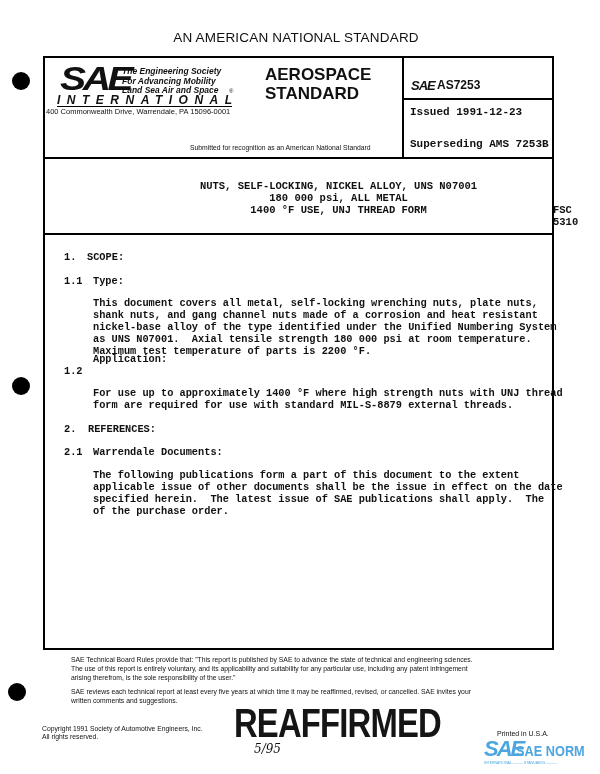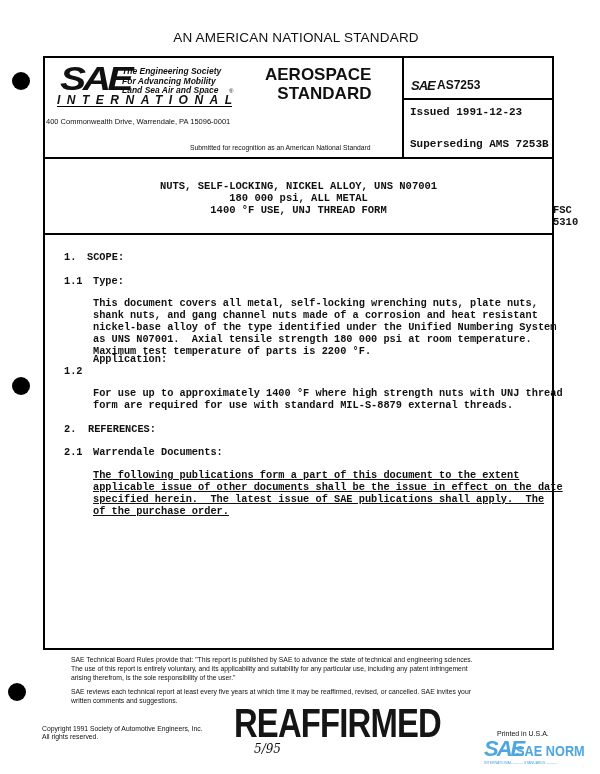--- a/index.html
+++ b/index.html
@@ -8,29 +8,29 @@
   .hole { position:absolute; width:18px; height:18px; border-radius:50%; background:#000; }
   .top-title { left:0; width:592px; top:30px; text-align:center; font-size:13.5px; letter-spacing:0.2px; }
   .frame { left:43px; top:56px; width:511px; height:594px; border:2px solid #000; box-sizing:border-box; }
   .hline { position:absolute; height:2px; background:#000; }
   .vline { position:absolute; width:2px; background:#000; }
   .logo-sae { left:60px; top:62px; font-family:"Liberation Sans", sans-serif; font-weight:bold; font-style:italic; font-size:34px; letter-spacing:-3px; line-height:32px; transform:scaleX(1.15); transform-origin:left; }
   .logo-tag { left:122px; top:67px; font-size:8.5px; line-height:9.5px; font-style:italic; font-weight:bold; }
   .logo-intl { left:57px; top:93px; font-size:12px; font-style:italic; letter-spacing:6.5px; font-weight:bold; }
   .logo-underline { left:57px; top:106px; width:175px; height:1px; background:#000; }
   .tm { left:229px; top:88px; font-size:6px; }
-  .address { left:46px; top:107px; font-size:7.5px;margin-top:10px; }
-  .aero { left:265px; top:65px; font-size:17px; font-weight:bold; line-height:19px;text-align:right; }
+  .address { left:46px; top:107px; font-size:7.5px; }
+  .aero { left:265px; top:65px; font-size:17px; font-weight:bold; line-height:19px; }
   .submitted { left:190px; top:144px; font-size:6.8px; }
   .mono { font-family:"Liberation Mono", monospace; }
   .sae-small { left:411px; top:78px; font-size:13px; font-weight:bold; font-style:italic; letter-spacing:-1px; }
   .docnum { left:437px; top:78px; font-size:12px; font-weight:bold; }
   .issued { left:410px; top:106px; font-size:11px; font-weight:bold; }
   .superseding { left:410px; top:138px; font-size:11px; font-weight:bold; }
-  .title-block { left:43px; width:511px; top:180px; text-align:center; font-size:10.5px; line-height:12px; font-weight:bold; }
+  .title-block { left:43px; width:511px; top:180px; text-align:center; font-size:10.5px; line-height:12px; font-weight:bold;padding-left:40px; }
   .fsc { left:505px; top:204px; font-size:10.5px; font-weight:bold;padding-left:48px; }
   .body-text { font-size:10.3px; line-height:12px; font-weight:bold; white-space:pre; }
   .footer-text { font-size:6.8px; line-height:9px; }
   .reaffirmed { left:234px; top:702px; font-family:"Liberation Sans", sans-serif; font-weight:bold; font-size:40px; letter-spacing:-1px; transform:scaleX(0.82); transform-origin:left; line-height:42px; color:#151515; }
   .printed { left:497px; top:730px; font-size:7px; }
   .saenorm-logo { left:484px; top:738px; color:#4da6df; font-weight:bold; font-style:italic; font-size:22px; letter-spacing:-2px; line-height:22px; }
   .saenorm-text { left:516px; top:742px; color:#4da6df; font-weight:bold; font-size:15px; line-height:18px; transform:scaleX(0.85); transform-origin:left; }
   .saenorm-sub { left:484px; top:761px; color:#4da6df; font-size:3.5px; }
   .signature { left:254px; top:742px; font-family:"DejaVu Serif", serif; font-style:italic; font-size:12px; }
 </style>
@@ -96,21 +96,21 @@
 <div class="abs mono" style="left:93px; top:387px;">
   <div class="body-text">For use up to approximately 1400 °F where high strength nuts with UNJ thread</div>
   <div class="body-text">form are required for use with standard MIL-S-8879 external threads.</div>
 </div>
 
 <div class="abs body-text mono" style="left:64px; top:423px;">2.</div>
 <div class="abs body-text mono" style="left:88px; top:423px;text-align:right;">REFERENCES:</div>
 
 <div class="abs body-text mono" style="left:64px; top:446px;">2.1</div>
 <div class="abs body-text mono" style="left:93px; top:446px;">Warrendale Documents:</div>
-<div class="abs mono" style="left:93px; top:469px;text-decoration:underline;">
+<div class="abs mono" style="left:93px; top:469px;">
   <div class="body-text">The following publications form a part of this document to the extent</div>
   <div class="body-text">applicable issue of other documents shall be the issue in effect on the date</div>
   <div class="body-text">specified herein.  The latest issue of SAE publications shall apply.  The</div>
   <div class="body-text">of the purchase order.</div>
 </div>
 
 <div class="abs footer-text" style="left:71px; top:655px;">
   <div>SAE Technical Board Rules provide that: "This report is published by SAE to advance the state of technical and engineering sciences.</div>
   <div>The use of this report is entirely voluntary, and its applicability and suitability for any particular use, including any patent infringement</div>
   <div>arising therefrom, is the sole responsibility of the user."</div>

